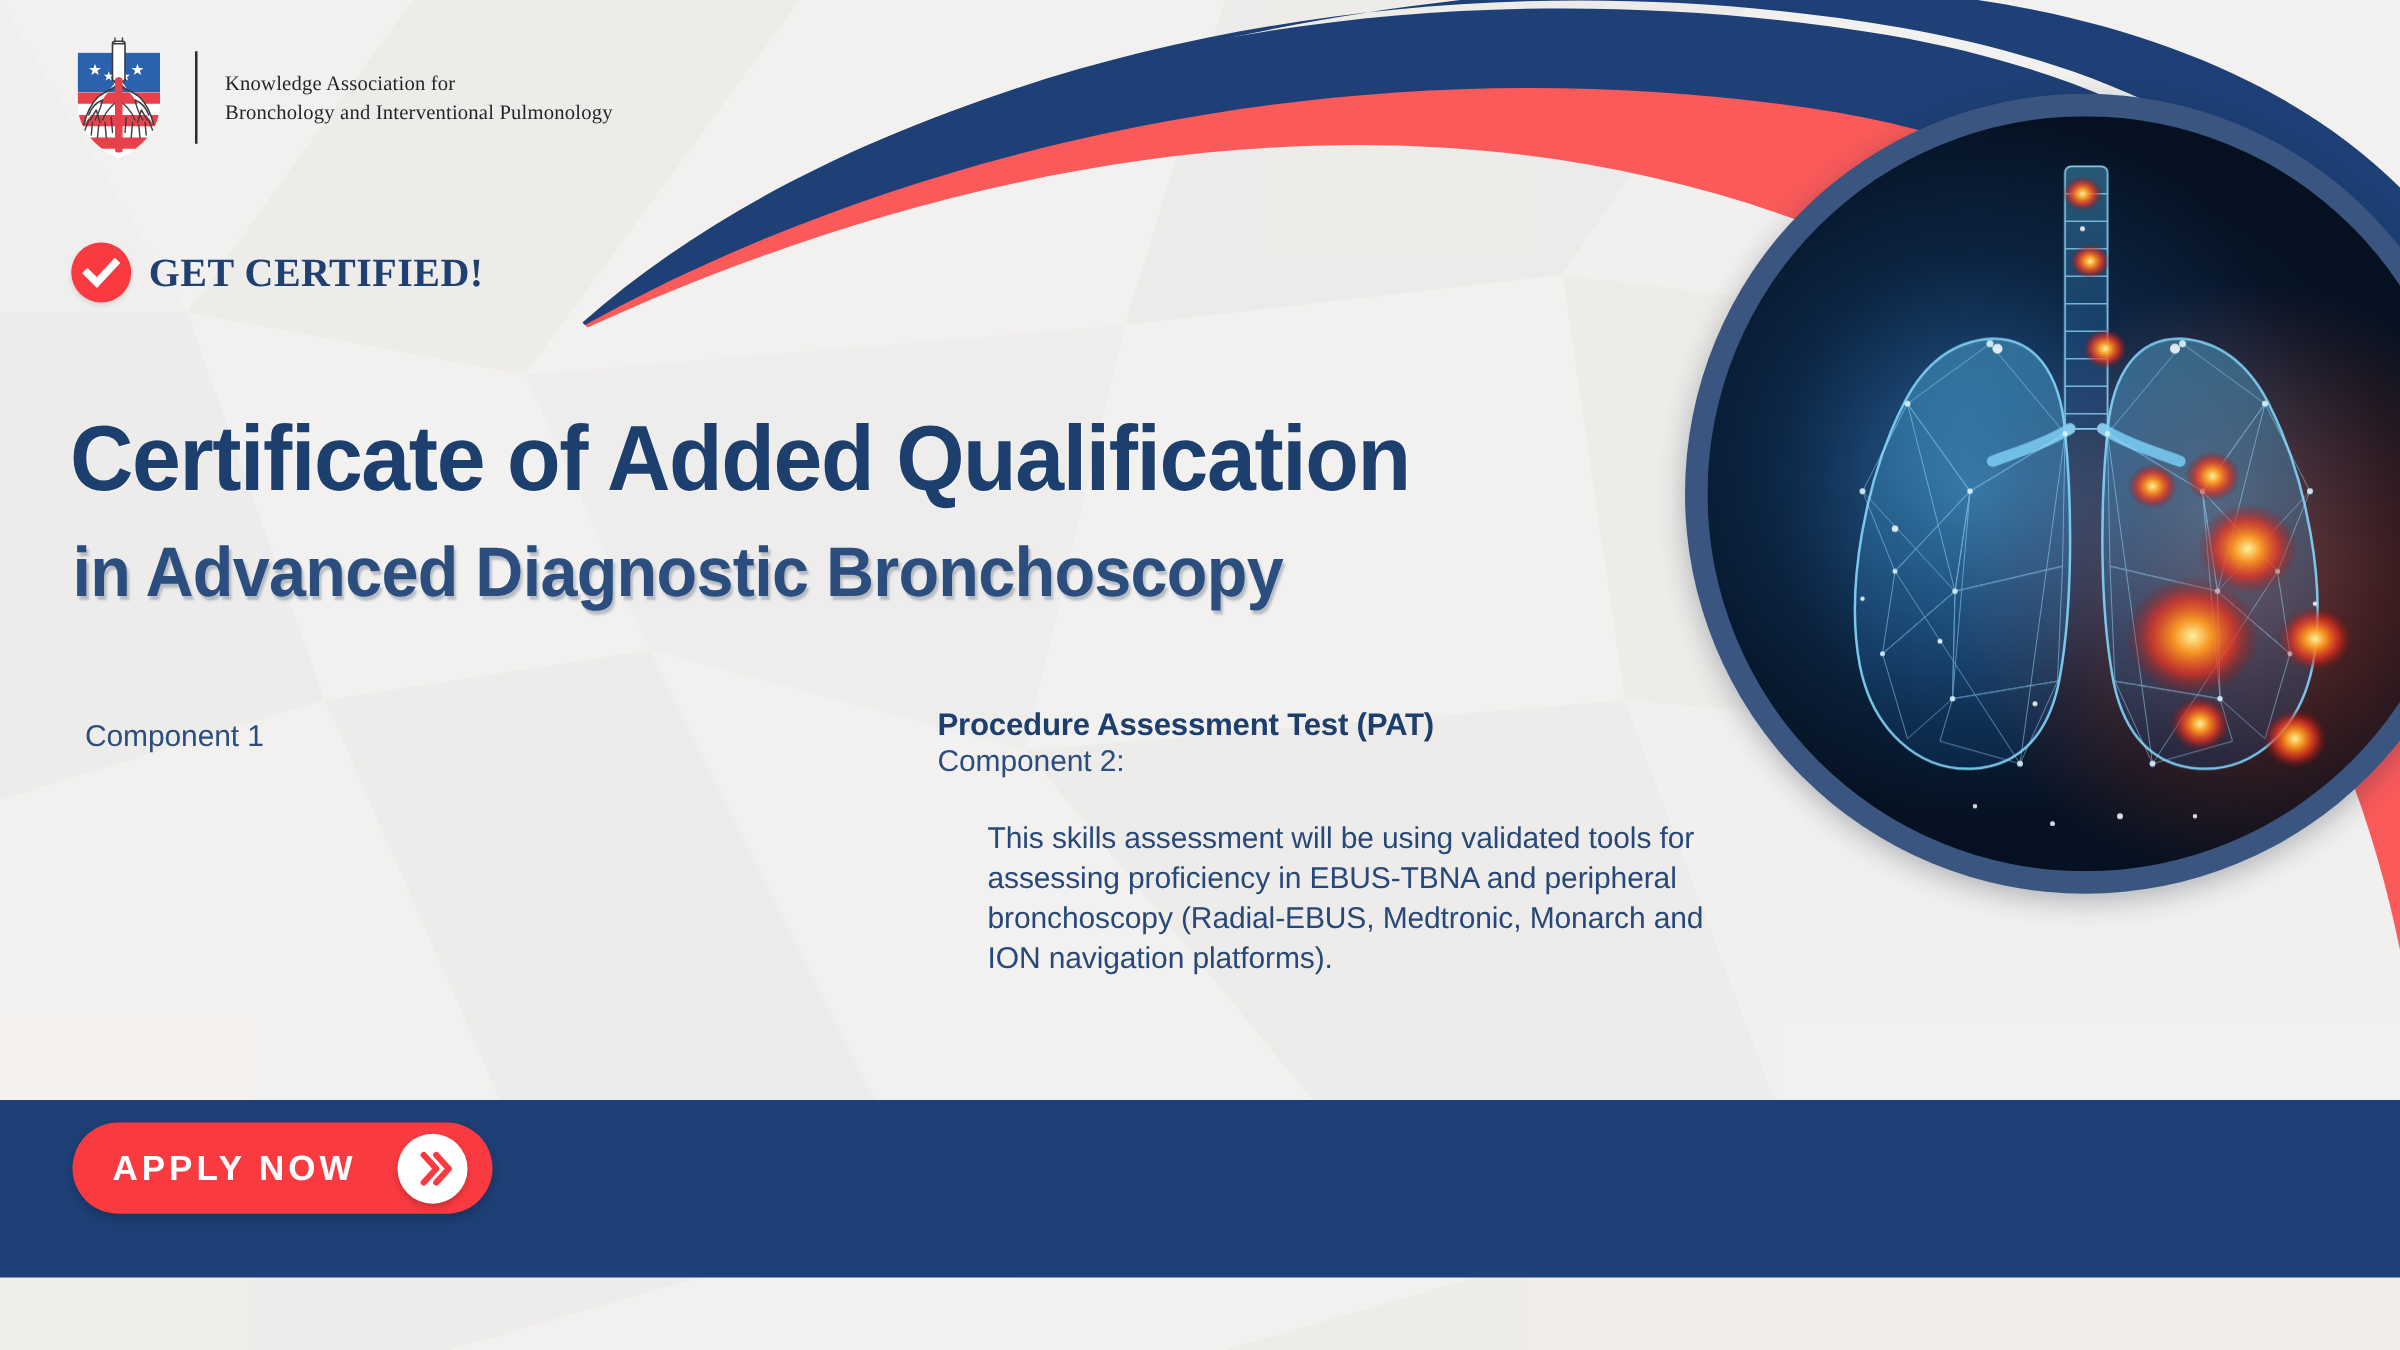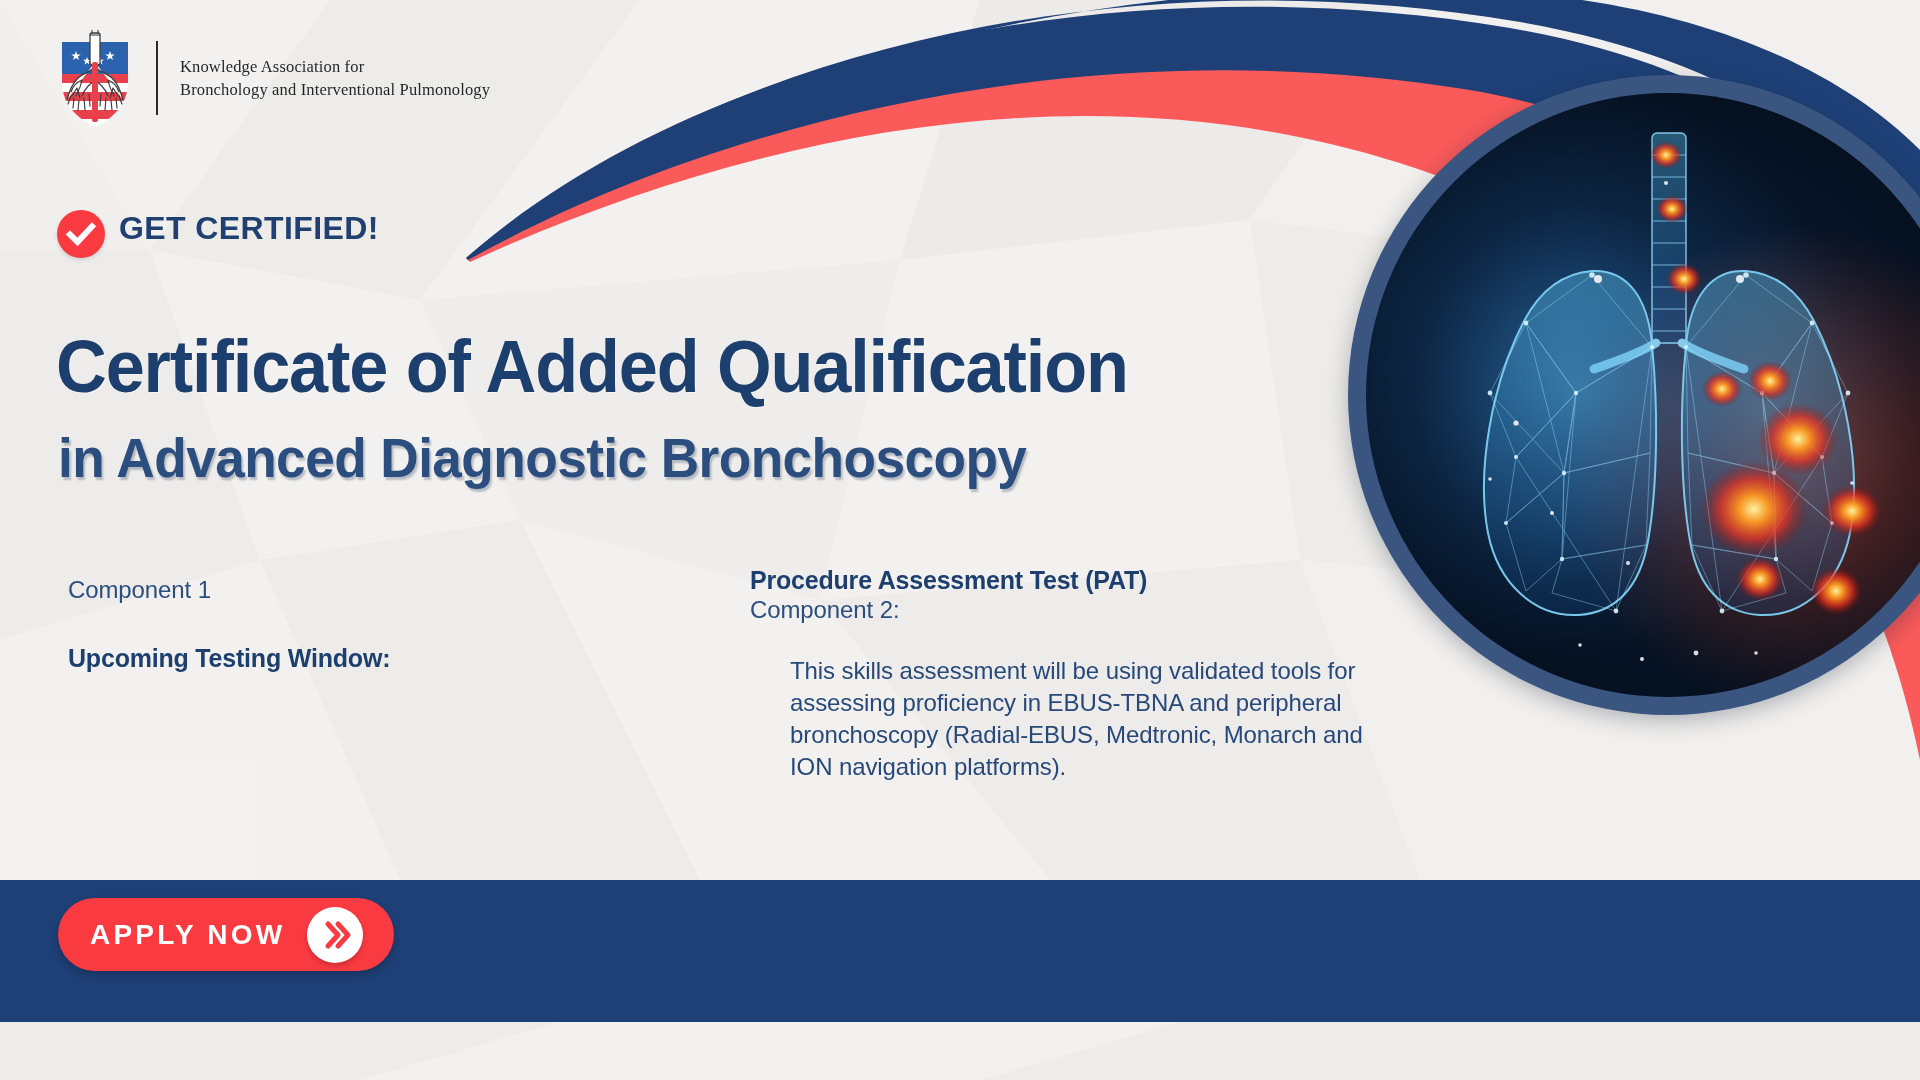--- a/index.html
+++ b/index.html
@@ -33,22 +33,22 @@
     margin:0 22px 0 18px; flex:0 0 auto;
   }
   .logo-text {
     font-family:"Liberation Serif", serif;
     color:#1f2429; font-size:16.5px; line-height:1.42;
     letter-spacing:.15px; white-space:nowrap;
   }
 
   
   .get-certified {
-    position:absolute; left:57px; top:210px;
-    display:flex; gap:14px; z-index:6;
+    position:absolute; left:57px; top:194px;
+    display:flex; align-items:center; gap:14px; z-index:6;font-family:Liberation Serif, serif;
   }
   .check-badge {
     width:48px; height:48px; border-radius:50%;
     background:#f93a40; position:relative; flex:0 0 auto;
     box-shadow:0 2px 4px rgba(0,0,0,.12);
   }
   .check-badge svg { position:absolute; left:0; top:0; }
   .get-certified-label {
     font-size:32px; font-weight:bold; color:#1f4070;
     letter-spacing:.4px;
@@ -116,21 +116,21 @@
   .apply-btn {
     position:absolute; left:58px; top:18px;
     height:73px; min-width:336px;
     background:#f93a40; border-radius:40px;
     display:flex; align-items:center; gap:0;
     padding:0 9px 0 32px; cursor:pointer;
     box-shadow:0 4px 9px rgba(0,0,0,.22);
   }
   .apply-label {
     font-size:28px; font-weight:bold; color:#ffffff;
-    letter-spacing:3.2px; white-space:nowrap; padding-right:22px;
+    letter-spacing:3.2px; white-space:nowrap; padding-right:33px;
   }
   .apply-chev {
     width:56px; height:56px; border-radius:50%;
     background:#ffffff; position:relative; flex:0 0 auto;
     box-shadow:0 3px 5px rgba(0,0,0,.18);
   }
   .apply-chev svg { position:absolute; left:0; top:0; }
   .deadline {
     position:absolute; left:438px; top:0; height:142px;
     display:flex; align-items:center;
@@ -234,21 +234,20 @@
     </div>
     <span class="get-certified-label">GET CERTIFIED!</span>
   </div>
 
   <div class="headline">Certificate of Added Qualification</div>
   <div class="subheadline">in Advanced Diagnostic Bronchoscopy</div>
 
   <div class="col-left">
     <div class="blk-sub">Component 1</div>
     <div class="blk-gap"></div>
-    <div class="blk-title">Upcoming Testing Window:</div>
   </div>
 
   <div class="col-right">
     <div class="blk-title">Procedure Assessment Test (PAT)</div>
     <div class="blk-sub">Component 2:</div>
     <div class="blk-para">This skills assessment will be using validated tools for assessing proficiency in EBUS-TBNA and peripheral bronchoscopy (Radial-EBUS, Medtronic, Monarch and ION navigation platforms).</div>
   </div>
 
   <div class="lung-wrap">
     <div class="lung-ring"></div>

